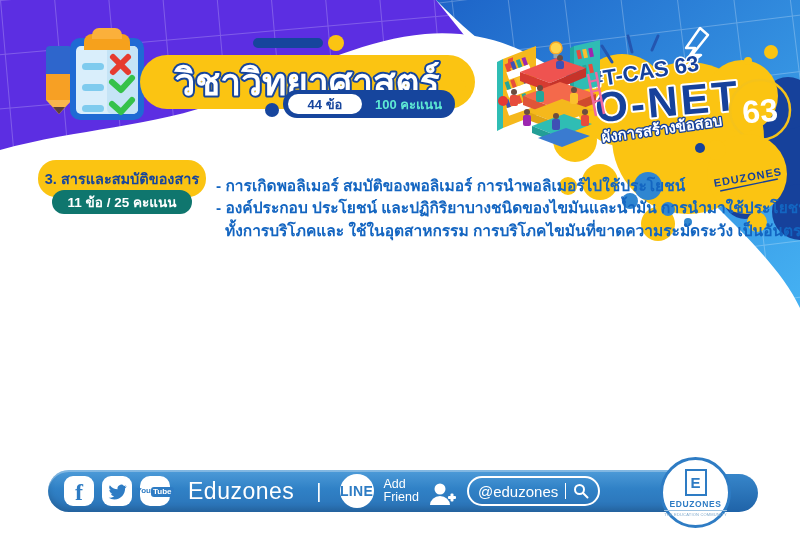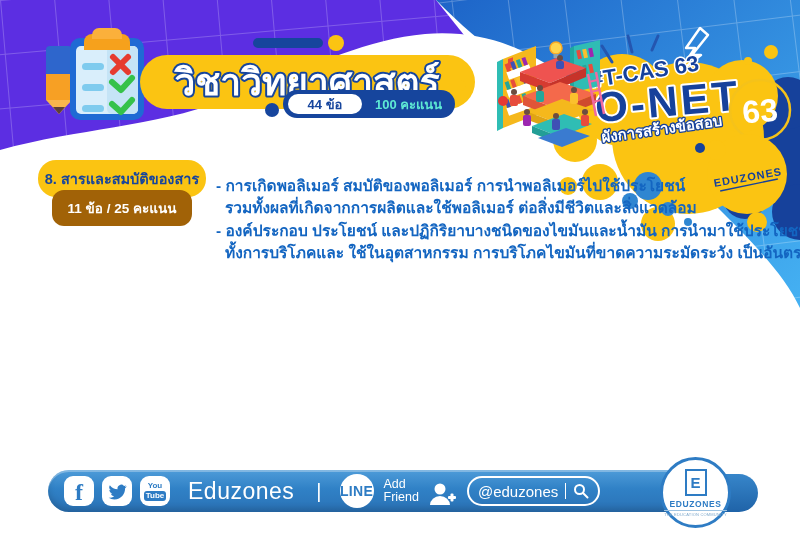--- a/index.html
+++ b/index.html
@@ -12,39 +12,39 @@
   
   .qbadge{left:283px;top:90px;width:172px;height:28px;background:#16459d;border-radius:14px;
     display:flex;align-items:center;z-index:3;}
   .qbadge .white-pill{margin-left:5px;width:74px;height:20px;background:#fff;border-radius:10px;
     display:flex;align-items:center;justify-content:center;color:#16459d;font-size:13px;font-weight:bold;}
   .qbadge .score{flex:1;text-align:center;color:#5eead4;font-size:13px;font-weight:bold;}
 
   
   .sec-title{left:38px;top:160px;width:168px;height:37px;background:#fbc412;border-radius:18px;
     display:flex;align-items:center;justify-content:center;color:#16459d;font-size:14.5px;font-weight:bold;z-index:3;}
-  .sec-stats{left:52px;top:190px;width:140px;height:36px;background:#a16207;border-radius:12px;
+  .sec-stats{left:52px;top:190px;width:140px;height:24px;background:#0f766e;border-radius:12px;
     display:flex;align-items:center;justify-content:center;color:#fff;font-size:13.5px;font-weight:bold;z-index:4;}
 
   
   .content{left:216px;top:175px;width:565px;z-index:3;color:#1365c1;font-size:15.5px;font-weight:600;}
   .content .line{height:22.4px;line-height:22.4px;white-space:nowrap;}
   .content .line.indent{padding-left:9px;}
 
   
   .bar{left:48px;top:470px;width:662px;height:42px;border-radius:21px;z-index:6;
     background:linear-gradient(180deg,#4e9cd9 0%,#3081c6 45%,#2a72b6 100%);
     box-shadow:inset 0 2px 0 rgba(255,255,255,.3), inset 0 -4px 6px rgba(0,0,0,.15);
     display:flex;align-items:center;padding-left:16px;gap:8px;}
   .bar-cap{left:692px;top:474px;width:66px;height:38px;border-radius:19px;z-index:5;
     background:linear-gradient(180deg,#3786ca,#1f63a8);}
   .sq-icon{width:30px;height:30px;background:#fff;border-radius:9px;display:flex;align-items:center;
     justify-content:center;color:#2e7cc4;flex:0 0 auto;}
   .fb-f{font-size:24px;font-weight:bold;font-family:"Liberation Serif",serif;margin-top:3px;}
-  .yt{flex-direction:column;line-height:1;}
+  .yt{flex-direction:row;line-height:1;border-radius:10px;}
   .yt .yt-top{font-size:8px;font-weight:bold;}
   .yt .yt-bottom{font-size:8px;font-weight:bold;background:#2e7cc4;color:#fff;border-radius:3px;padding:1px 2px;margin-top:1px;}
   .brand-text{color:#fff;font-size:23px;letter-spacing:.5px;margin-left:10px;}
   .sep{color:#fff;font-size:20px;margin:0 10px 0 14px;font-weight:300;}
   .line-circle{width:34px;height:34px;background:#fff;border-radius:50%;display:flex;align-items:center;
     justify-content:center;color:#2e7cc4;font-weight:bold;font-size:14px;letter-spacing:.3px;position:relative;flex:0 0 auto;}
   .line-circle:after{content:"";position:absolute;left:7px;bottom:4px;width:0;height:0;
     border-left:6px solid #fff;border-bottom:6px solid transparent;}
   .addfriend{color:#fff;font-size:12.5px;line-height:13px;margin-left:2px;}
   .person-icon{margin:6px 2px 0 0;}
@@ -265,26 +265,25 @@
       <circle cx="272" cy="110" r="7" fill="#16459d"></circle>
       <text x="307" y="95" text-anchor="middle" font-size="37" font-weight="bold" fill="#ffffff" stroke="#16459d" stroke-width="4" paint-order="stroke" stroke-linejoin="round">วิชาวิทยาศาสตร์</text>
     </g>
   </svg>
 
   <div class="abs qbadge">
     <div class="white-pill">44 ข้อ</div>
     <div class="score">100 คะแนน</div>
   </div>
 
-  <div class="abs sec-title">8. สารและสมบัติของสาร</div>
+  <div class="abs sec-title">3. สารและสมบัติของสาร</div>
   <div class="abs sec-stats">11 ข้อ / 25 คะแนน</div>
 
   <div class="abs content">
     <div class="line">- การเกิดพอลิเมอร์ สมบัติของพอลิเมอร์ การนำพอลิเมอร์ไปใช้ประโยชน์</div>
-    <div class="line indent">รวมทั้งผลที่เกิดจากการผลิตและใช้พอลิเมอร์ ต่อสิ่งมีชีวิตและสิ่งแวดล้อม</div>
     <div class="line">- องค์ประกอบ ประโยชน์ และปฏิกิริยาบางชนิดของไขมันและน้ำมัน การนำมาใช้ประโยชน์</div>
     <div class="line indent">ทั้งการบริโภคและ ใช้ในอุตสาหกรรม การบริโภคไขมันที่ขาดความระมัดระวัง เป็นอันตรายต่อสุขภาพ</div>
   </div>
 
   <div class="abs bar-cap"></div>
 
   <div class="abs bar">
     <div class="sq-icon">
         <span class="fb-f">f</span>
       </div>

